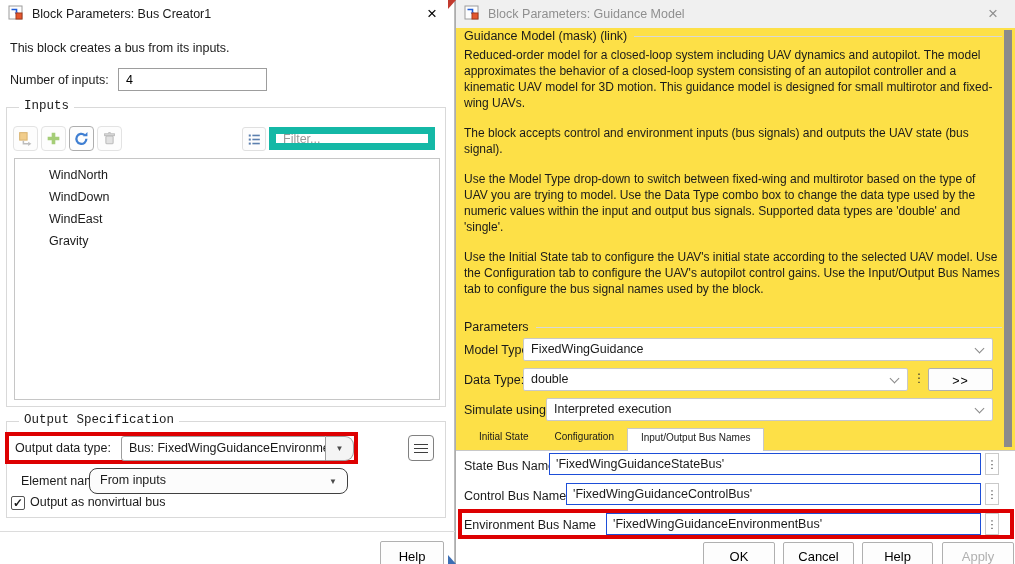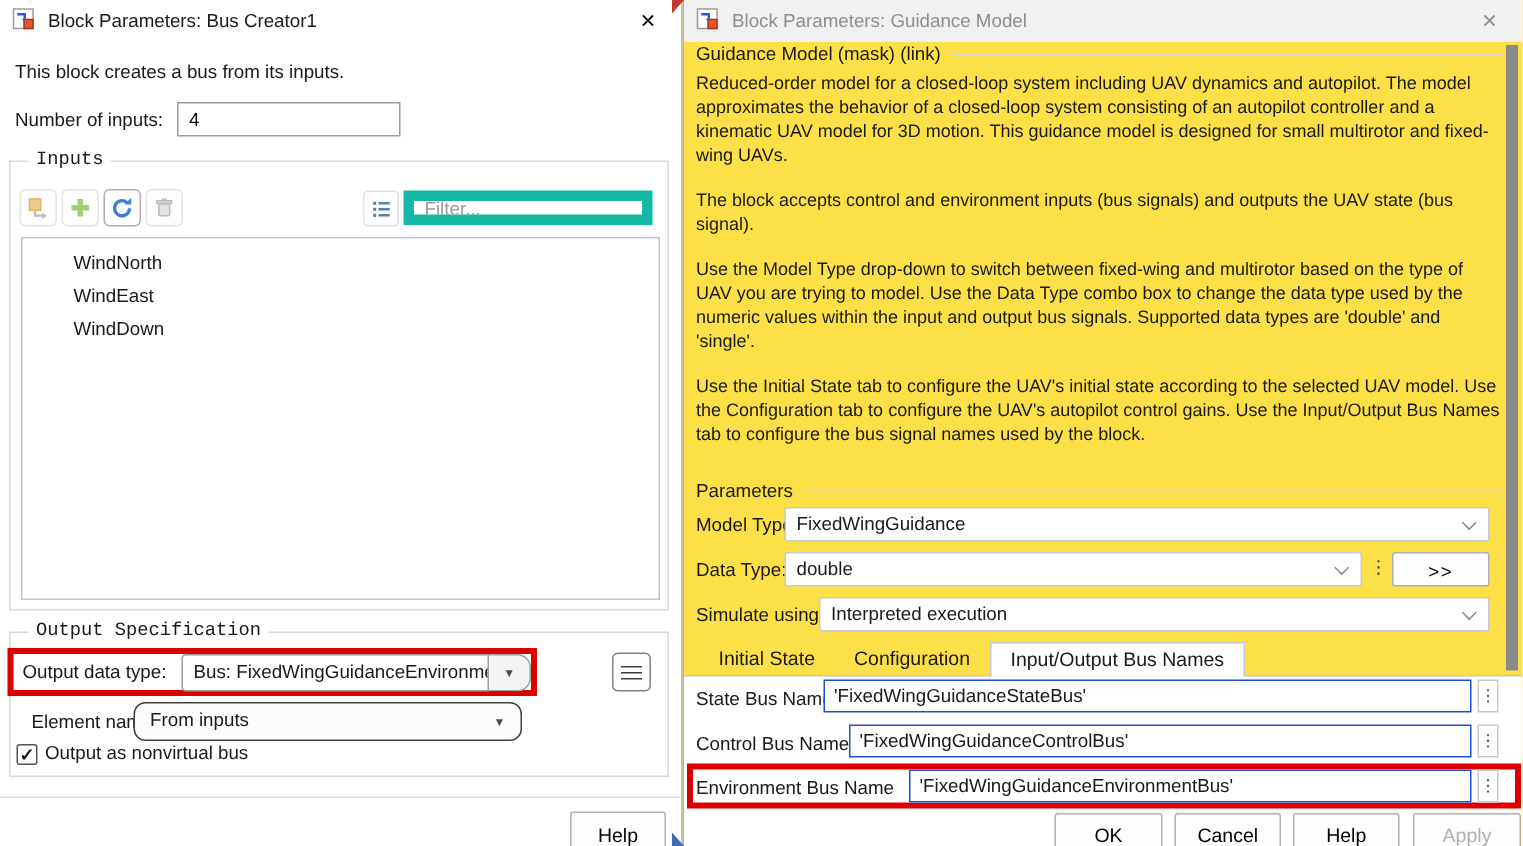--- a/index.html
+++ b/index.html
@@ -62,21 +62,21 @@
   #params-legend { left:8px; top:320px; width:538px; }
   #mt-label { position:absolute; left:8px; top:343px; }
   #mt-combo { left:67px; top:338px; width:470px; height:23px; }
   #dt-label { position:absolute; left:8px; top:373px; }
   #dt-combo { left:67px; top:368px; width:385px; height:23px; }
   #dt-kebab { position:absolute; left:457px; top:371px; font-size:12px; color:#333; }
   #dt-expand { left:472px; top:368px; width:65px; height:23px; padding-top:3px; letter-spacing:1px; }
   #su-label { position:absolute; left:8px; top:403px; }
   #su-combo { left:90px; top:398px; width:447px; height:23px; }
   #tabbar { position:absolute; left:10px; top:428px; height:22px; display:flex; }
-  .tab { height:22px; padding:3px 13px 0 13px; font-size:13px; white-space:nowrap; }
+  .tab { height:22px; padding:3px 13px 0 13px; font-size:10px; white-space:nowrap; }
   .tab.selected { background:#fff; border:1px solid #c8c8c8; border-bottom:none; height:23px; position:relative; z-index:2; }
   #tabpanel { position:absolute; left:0; top:450px; width:560px; height:114px; background:#fff; border-top:1px solid #c8c8c8; }
   .busrow-label { position:absolute; font-size:12.5px; }
   .busfield { position:absolute; height:22px; background:#fff; border:1px solid #1d4ed8; font-size:12.5px; padding:3px 6px; white-space:nowrap; overflow:hidden; }
   #env-redrect { left:2px; top:509px; width:556px; height:30px; }
   .footbtn { top:542px; height:24px; padding-top:4px; font-size:13px; }
   .footbtn.disabled { color:#b0b0b0; }
   #vscroll { position:absolute; left:548px; top:30px; width:8px; height:417px; background:#8b8b8b; }
 
   
@@ -147,22 +147,23 @@
             <rect x="2.6" y="3.3" width="1.9" height="1.9"></rect>
               <rect x="2.6" y="7.1" width="1.9" height="1.9"></rect>
               <rect x="2.6" y="10.9" width="1.9" height="1.9"></rect>
           </g>
         </svg>
       </button>
       <input id="filter-input" class="field" placeholder="Filter..." style="">
 
       <div id="inputs-listbox">
         <div class="listitem">WindNorth</div>
+        <div class="listitem">WindDown</div>
         <div class="listitem">WindEast</div>
-        <div class="listitem">WindDown</div>
+        <div class="listitem">Gravity</div>
       </div>
     </div>
 
     <div id="output-group" class="group">
       <span class="glabel">Output Specification</span>
 
       <div id="odt-redrect" class="redrect"></div>
       <span id="odt-label">Output data type:</span>
       <div id="odt-field" class="field">Bus: FixedWingGuidanceEnvironmer</div>
       <button id="odt-arrow">▼</button>

